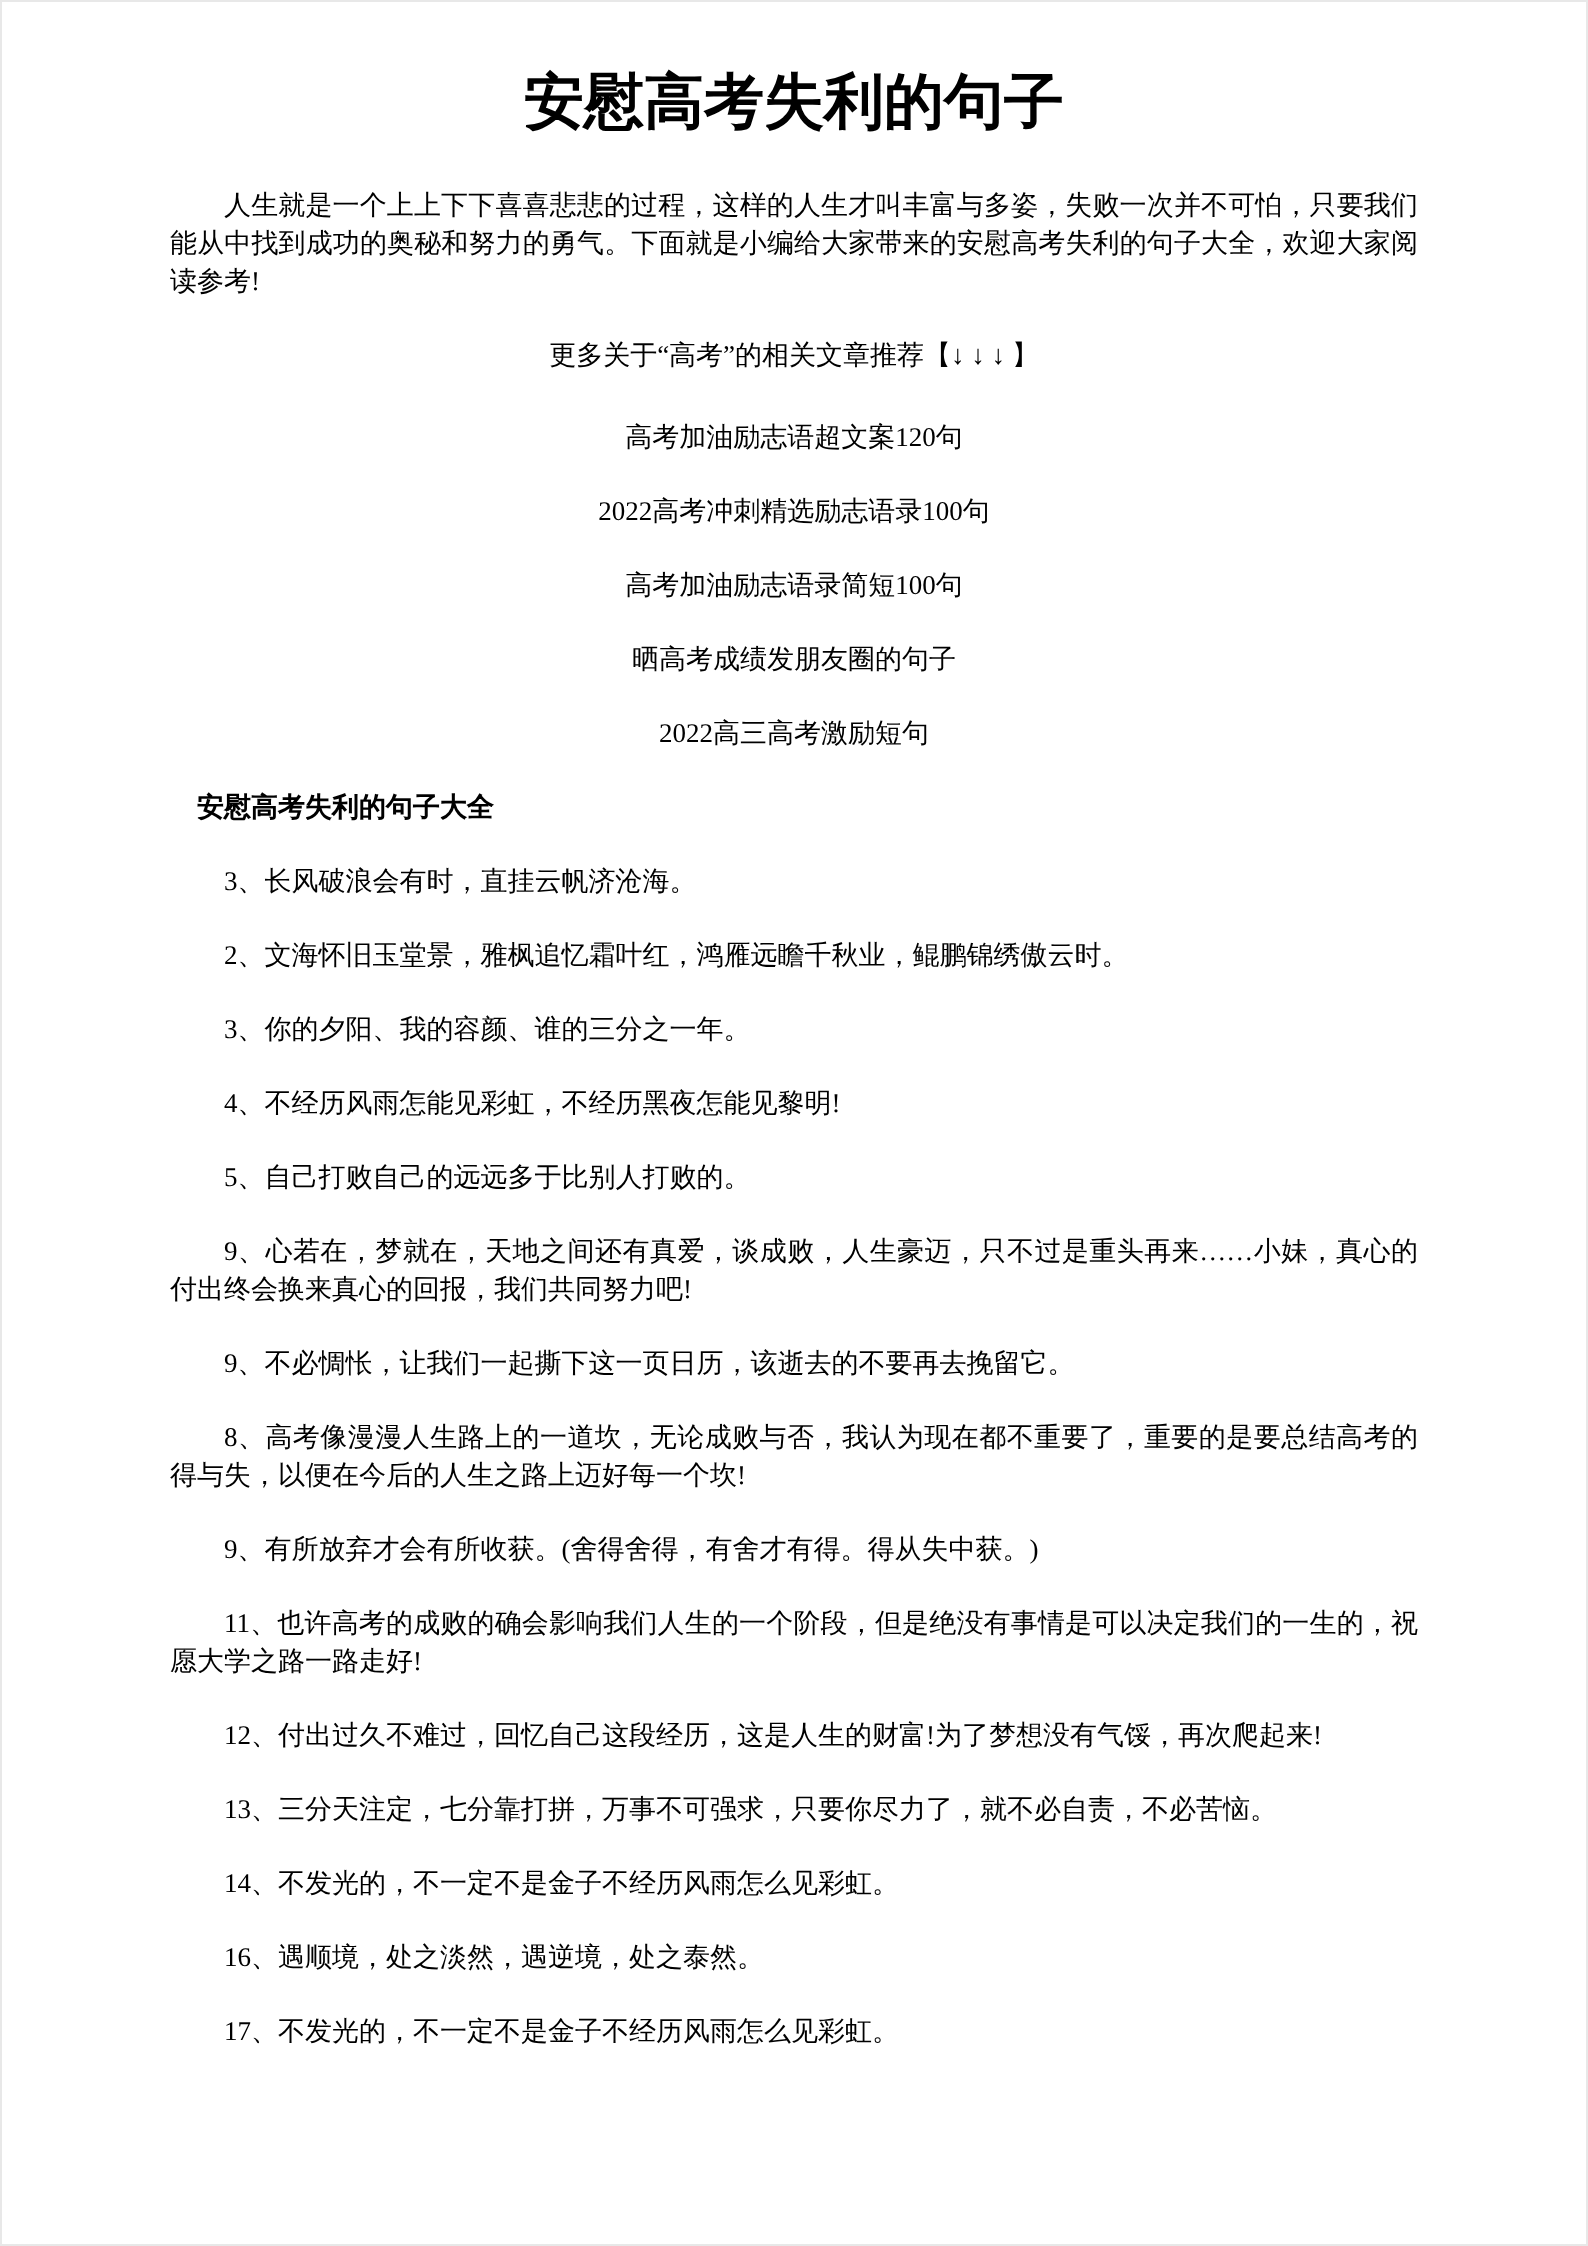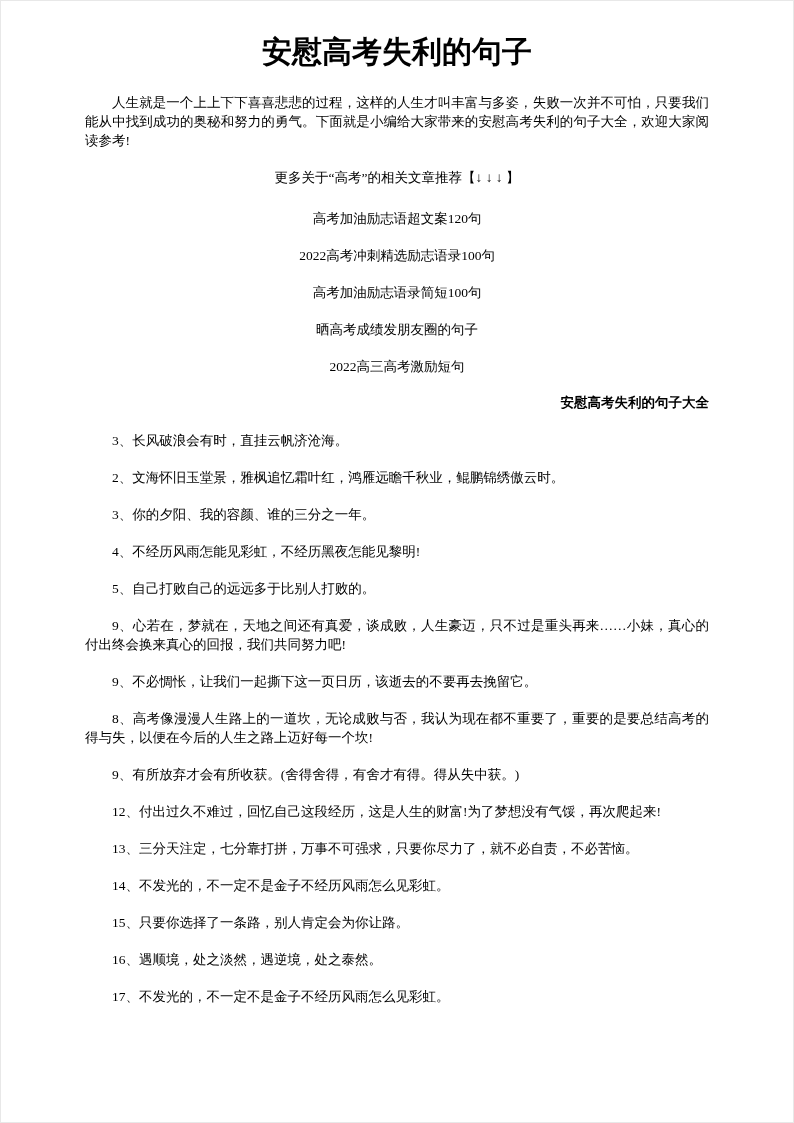--- a/index.html
+++ b/index.html
@@ -43,22 +43,21 @@
     margin: 8px 0 22px 0;
   }
   p.rec-link {
     margin: 0 0 18px 0;
     cursor: pointer;
   }
   p.section-heading {
     font-weight: bold;
     margin: 14px 0 18px 0;
     text-indent: 1em;
-    text-align: right;
-    font-family: Liberation Mono, monospace;
+    text-align: left;
   }
   .sentence-list p.para {
     margin-bottom: 18px;
   }
 </style>
 </head>
 <body>
 
 <div class="page">
 
@@ -97,27 +96,27 @@
 
       <p class="para">9、心若在，梦就在，天地之间还有真爱，谈成败，人生豪迈，只不过是重头再来……小妹，真心的付出终会换来真心的回报，我们共同努力吧!</p>
 
       <p class="para">9、不必惆怅，让我们一起撕下这一页日历，该逝去的不要再去挽留它。</p>
 
       <p class="para">8、高考像漫漫人生路上的一道坎，无论成败与否，我认为现在都不重要了，重要的是要总结高考的得与失，以便在今后的人生之路上迈好每一个坎!</p>
 
       <p class="para">9、有所放弃才会有所收获。(舍得舍得，有舍才有得。得从失中获。)</p>
 
 
+      <p class="para">11、也许高考的成败的确会影响我们人生的一个阶段，但是绝没有事情是可以决定我们的一生的，祝愿大学之路一路走好!</p>
 
       <p class="para">12、付出过久不难过，回忆自己这段经历，这是人生的财富!为了梦想没有气馁，再次爬起来!</p>
 
       <p class="para">13、三分天注定，七分靠打拼，万事不可强求，只要你尽力了，就不必自责，不必苦恼。</p>
 
       <p class="para">14、不发光的，不一定不是金子不经历风雨怎么见彩虹。</p>
 
-      <p class="para">15、只要你选择了一条路，别人肯定会为你让路。</p>
 
       <p class="para">16、遇顺境，处之淡然，遇逆境，处之泰然。</p>
 
       <p class="para">17、不发光的，不一定不是金子不经历风雨怎么见彩虹。</p>
     </div>
 
 </div>
 
 </body></html>

